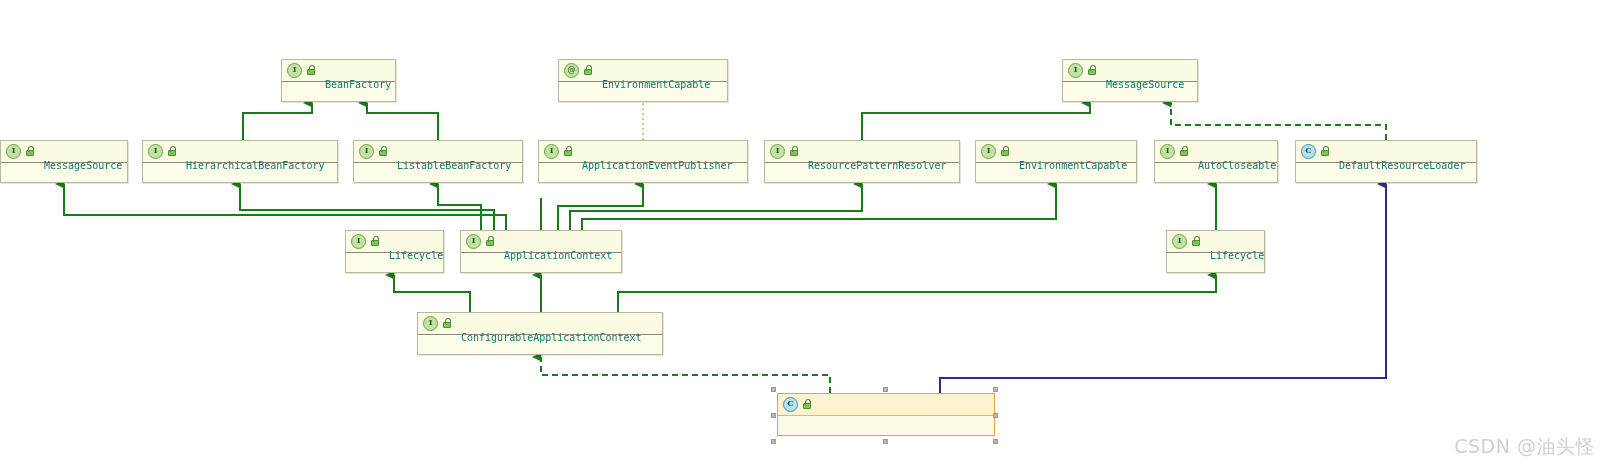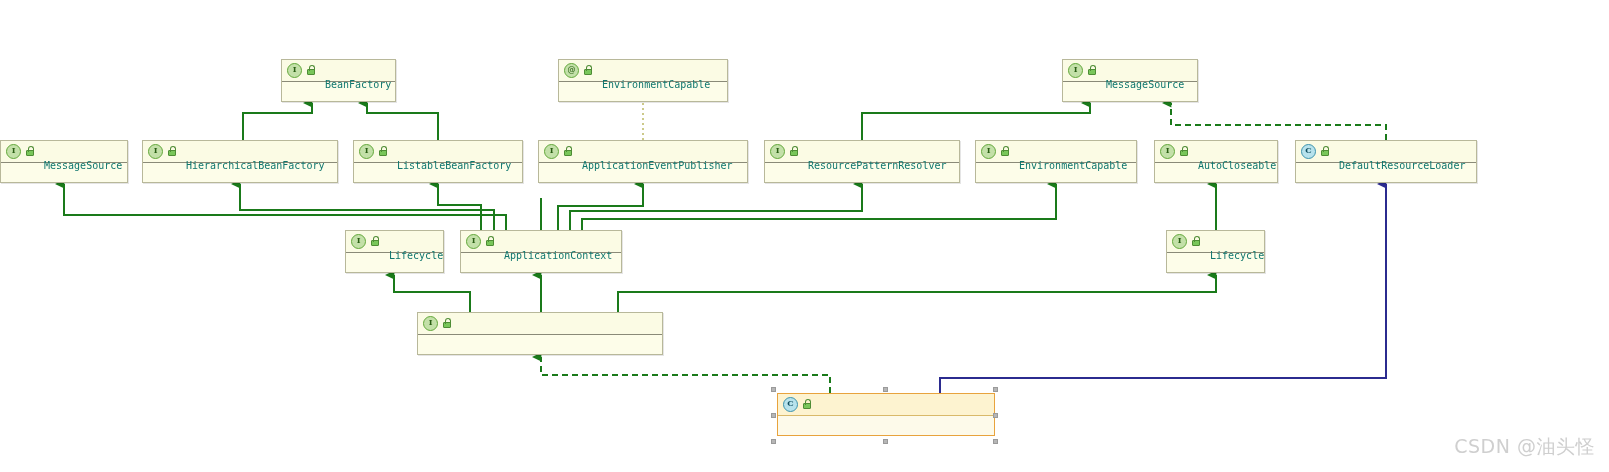--- a/index.html
+++ b/index.html
@@ -328,20 +328,21 @@
       <span class="ico-vis"></span>
       <span class="label">Lifecycle</span>
     </div>
     <div class="body"></div>
   </div>
 
   <div class="node" style="left:417px; top:312px; width:246px;">
     <div class="title">
       <span class="ico ico-interface">I</span>
       <span class="ico-vis"></span>
+      <span class="label">ConfigurableApplicationContext</span>
     </div>
     <div class="body"></div>
   </div>
 
   <div class="node selected" style="left:777px; top:393px; width:218px;">
     <div class="title">
       <span class="ico ico-class">C</span>
       <span class="ico-vis"></span>
     </div>
     <div class="body"></div>

